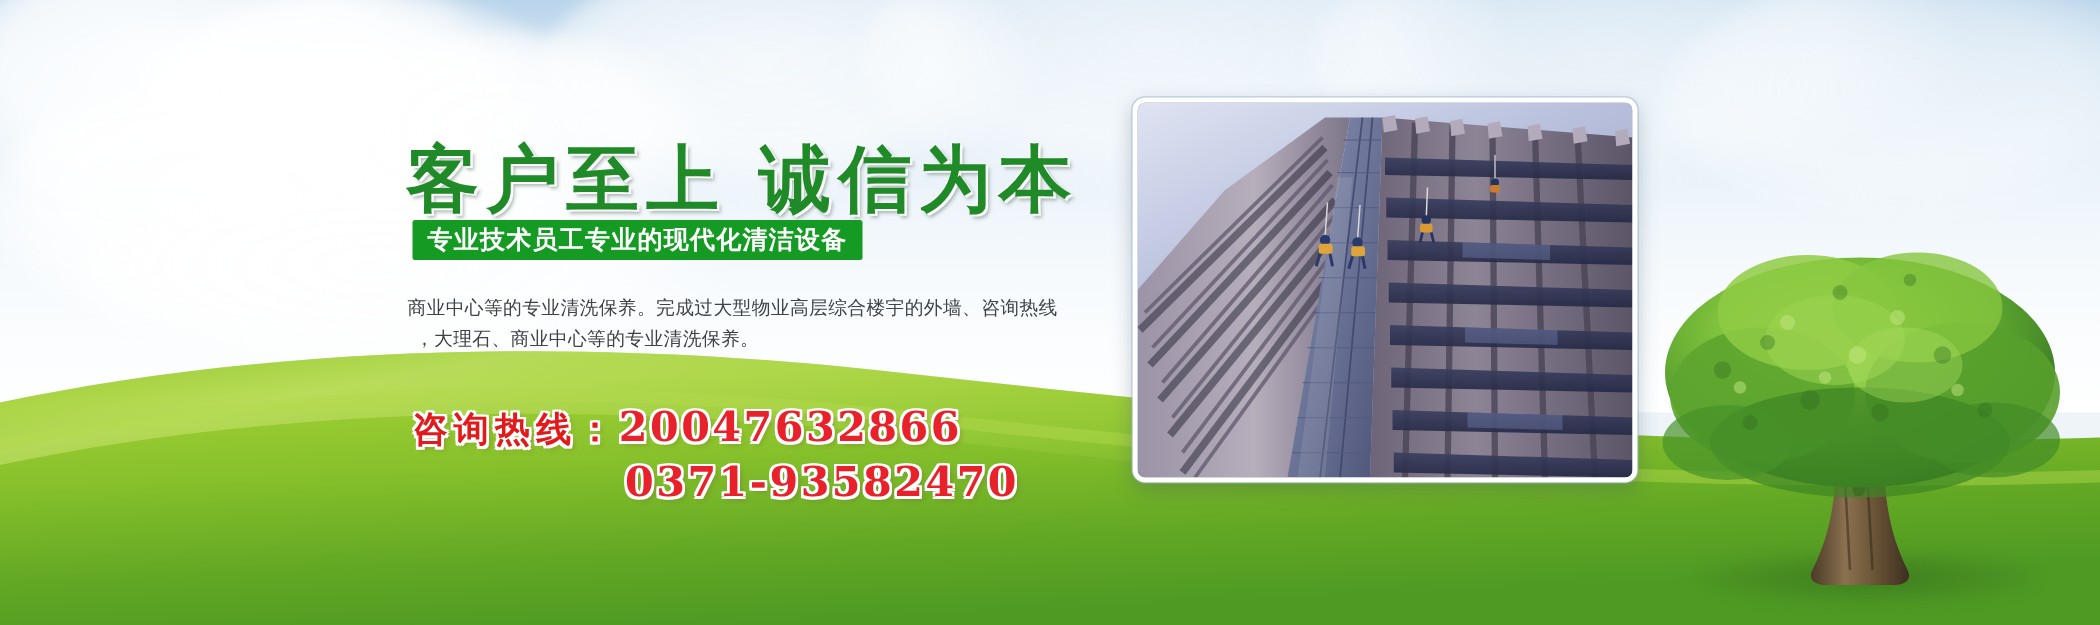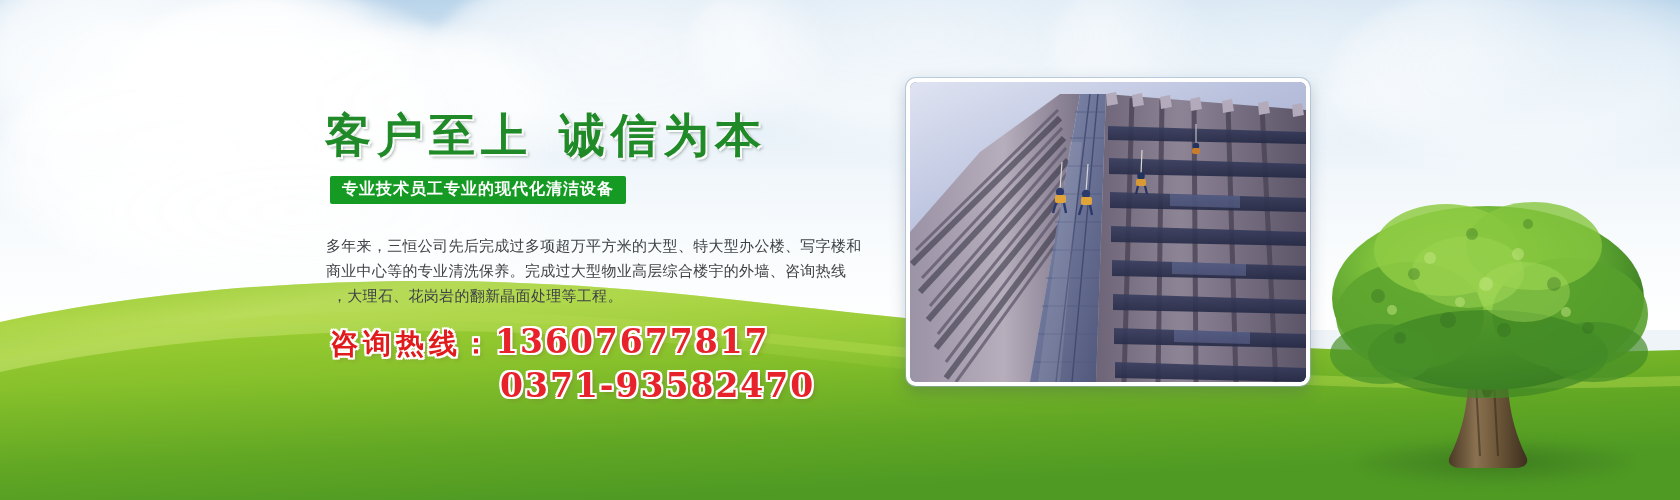--- a/index.html
+++ b/index.html
@@ -86,39 +86,39 @@
     border:4px solid #ffffff;
     box-shadow:0 0 0 1px rgba(150,175,200,.55), 0 6px 16px rgba(60,80,100,.30);
     overflow:hidden;
   }
   .photo-inner { position:absolute; inset:0; overflow:hidden; border-radius:6px; background:#6f7390; }
 
   
   .headline {
     position:absolute; left:325px; top:105px;
     font-family:"DejaVu Serif", serif;
-    font-size:46px; font-weight:bold; letter-spacing:6px;
+    font-size:58px; font-weight:bold; letter-spacing:6px;
     color:#1f8a27;
     text-shadow:
       2px 2px 0 rgba(255,255,255,.95),
       3px 3px 3px rgba(110,130,120,.55),
       -1px -1px 0 rgba(255,255,255,.7);
     white-space:nowrap;
   }
   .headline .gap { display:inline-block; width:26px; }
 
   .subbar {
     position:absolute; left:330px; top:176px;
     background:#159b23;
     padding:5px 12px 6px 12px;
     border-radius:2px;
   }
   .subbar .sb-text {
     font-family:"DejaVu Sans", sans-serif;
-    font-size:16px; font-weight:bold; letter-spacing:1px;
+    font-size:20px; font-weight:bold; letter-spacing:1px;
     color:#ffffff; white-space:nowrap; line-height:1.05;
   }
 
   .para {
     position:absolute; left:326px; top:234px; width:566px;
     font-family:"DejaVu Sans", sans-serif;
     font-size:15px; line-height:25px; color:#3f4246;
     letter-spacing:.3px;
   }
   .para div { white-space:nowrap; }
@@ -406,25 +406,24 @@
 
   <div class="headline">
     <span>客户至上</span><span class="gap"></span><span>诚信为本</span>
   </div>
 
   <div class="subbar">
     <div class="sb-text">专业技术员工专业的现代化清洁设备</div>
   </div>
 
   <div class="para">
-    <div>多年来，三恒公司先后完成过多项超万平方米的大型、特大型办公楼、写字楼和</div>
     <div>商业中心等的专业清洗保养。完成过大型物业高层综合楼宇的外墙、咨询热线</div>
-    <div class="ln3">，大理石、花岗岩的翻新晶面处理等工程。</div>
+    <div class="ln3">，大理石、商业中心等的专业清洗保养。</div>
   </div>
 
   <div class="phone1">
-    <span class="ph-label">咨询热线：</span><span class="ph-num">13607677817</span>
+    <span class="ph-label">咨询热线：</span><span class="ph-num">20047632866</span>
   </div>
   <div class="phone2">
     <span class="ph-num">0371-93582470</span>
   </div>
 
 </div>
 
 </body></html>

